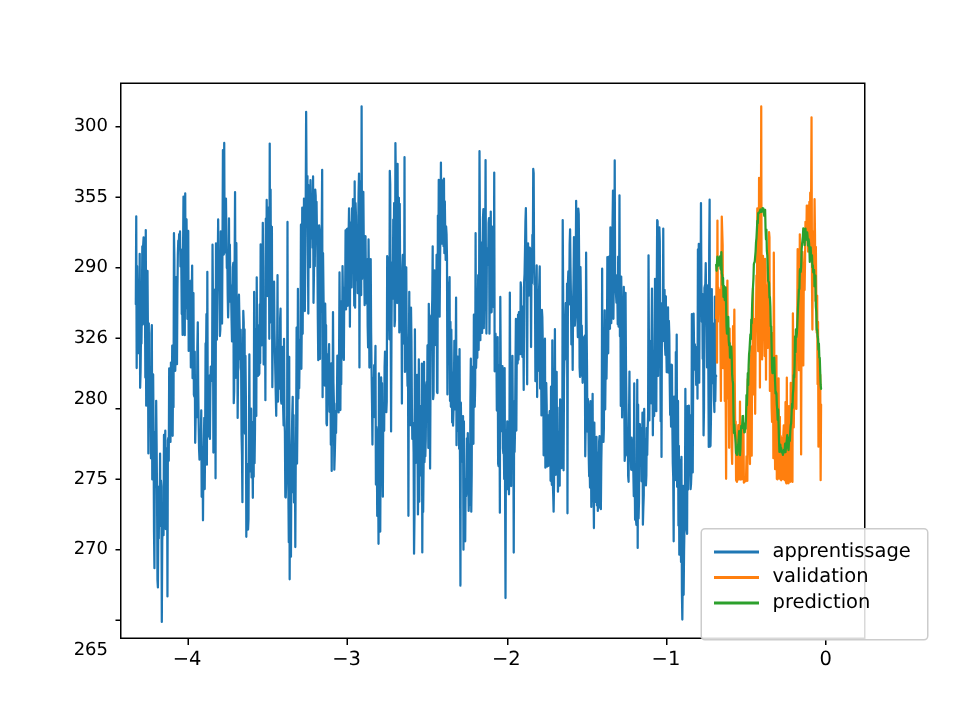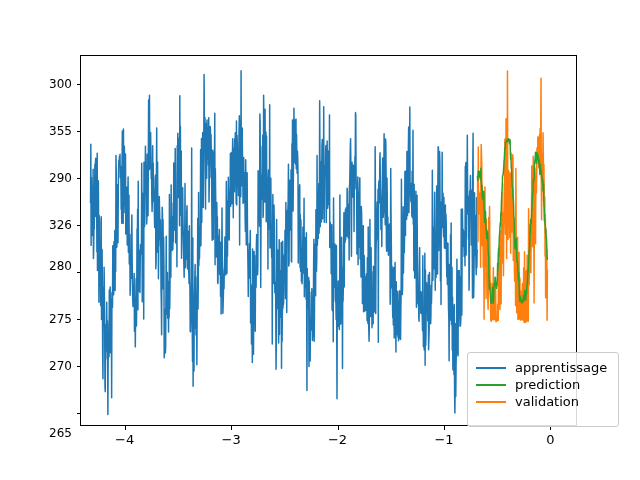--- a/index.html
+++ b/index.html
@@ -144,22 +144,22 @@
       <div class="tick-mark-y" style="top: 84.1165px;"></div>
       <div class="tick-label-y" style="top: 84.1165px;">300</div>
     </div>
 
   <div id="legend">
       <div class="legend-row">
         <span class="legend-swatch" style="background: rgb(31, 119, 180);"></span>
         <span class="legend-text">apprentissage</span>
       </div>
       <div class="legend-row">
+        <span class="legend-swatch" style="background: rgb(255, 127, 14);"></span>
+        <span class="legend-text">validation</span>
+      </div>
+      <div class="legend-row">
         <span class="legend-swatch" style="background: rgb(44, 160, 44);"></span>
         <span class="legend-text">prediction</span>
-      </div>
-      <div class="legend-row">
-        <span class="legend-swatch" style="background: rgb(255, 127, 14);"></span>
-        <span class="legend-text">validation</span>
       </div>
     </div>
 
 </div>
 
 </body></html>

